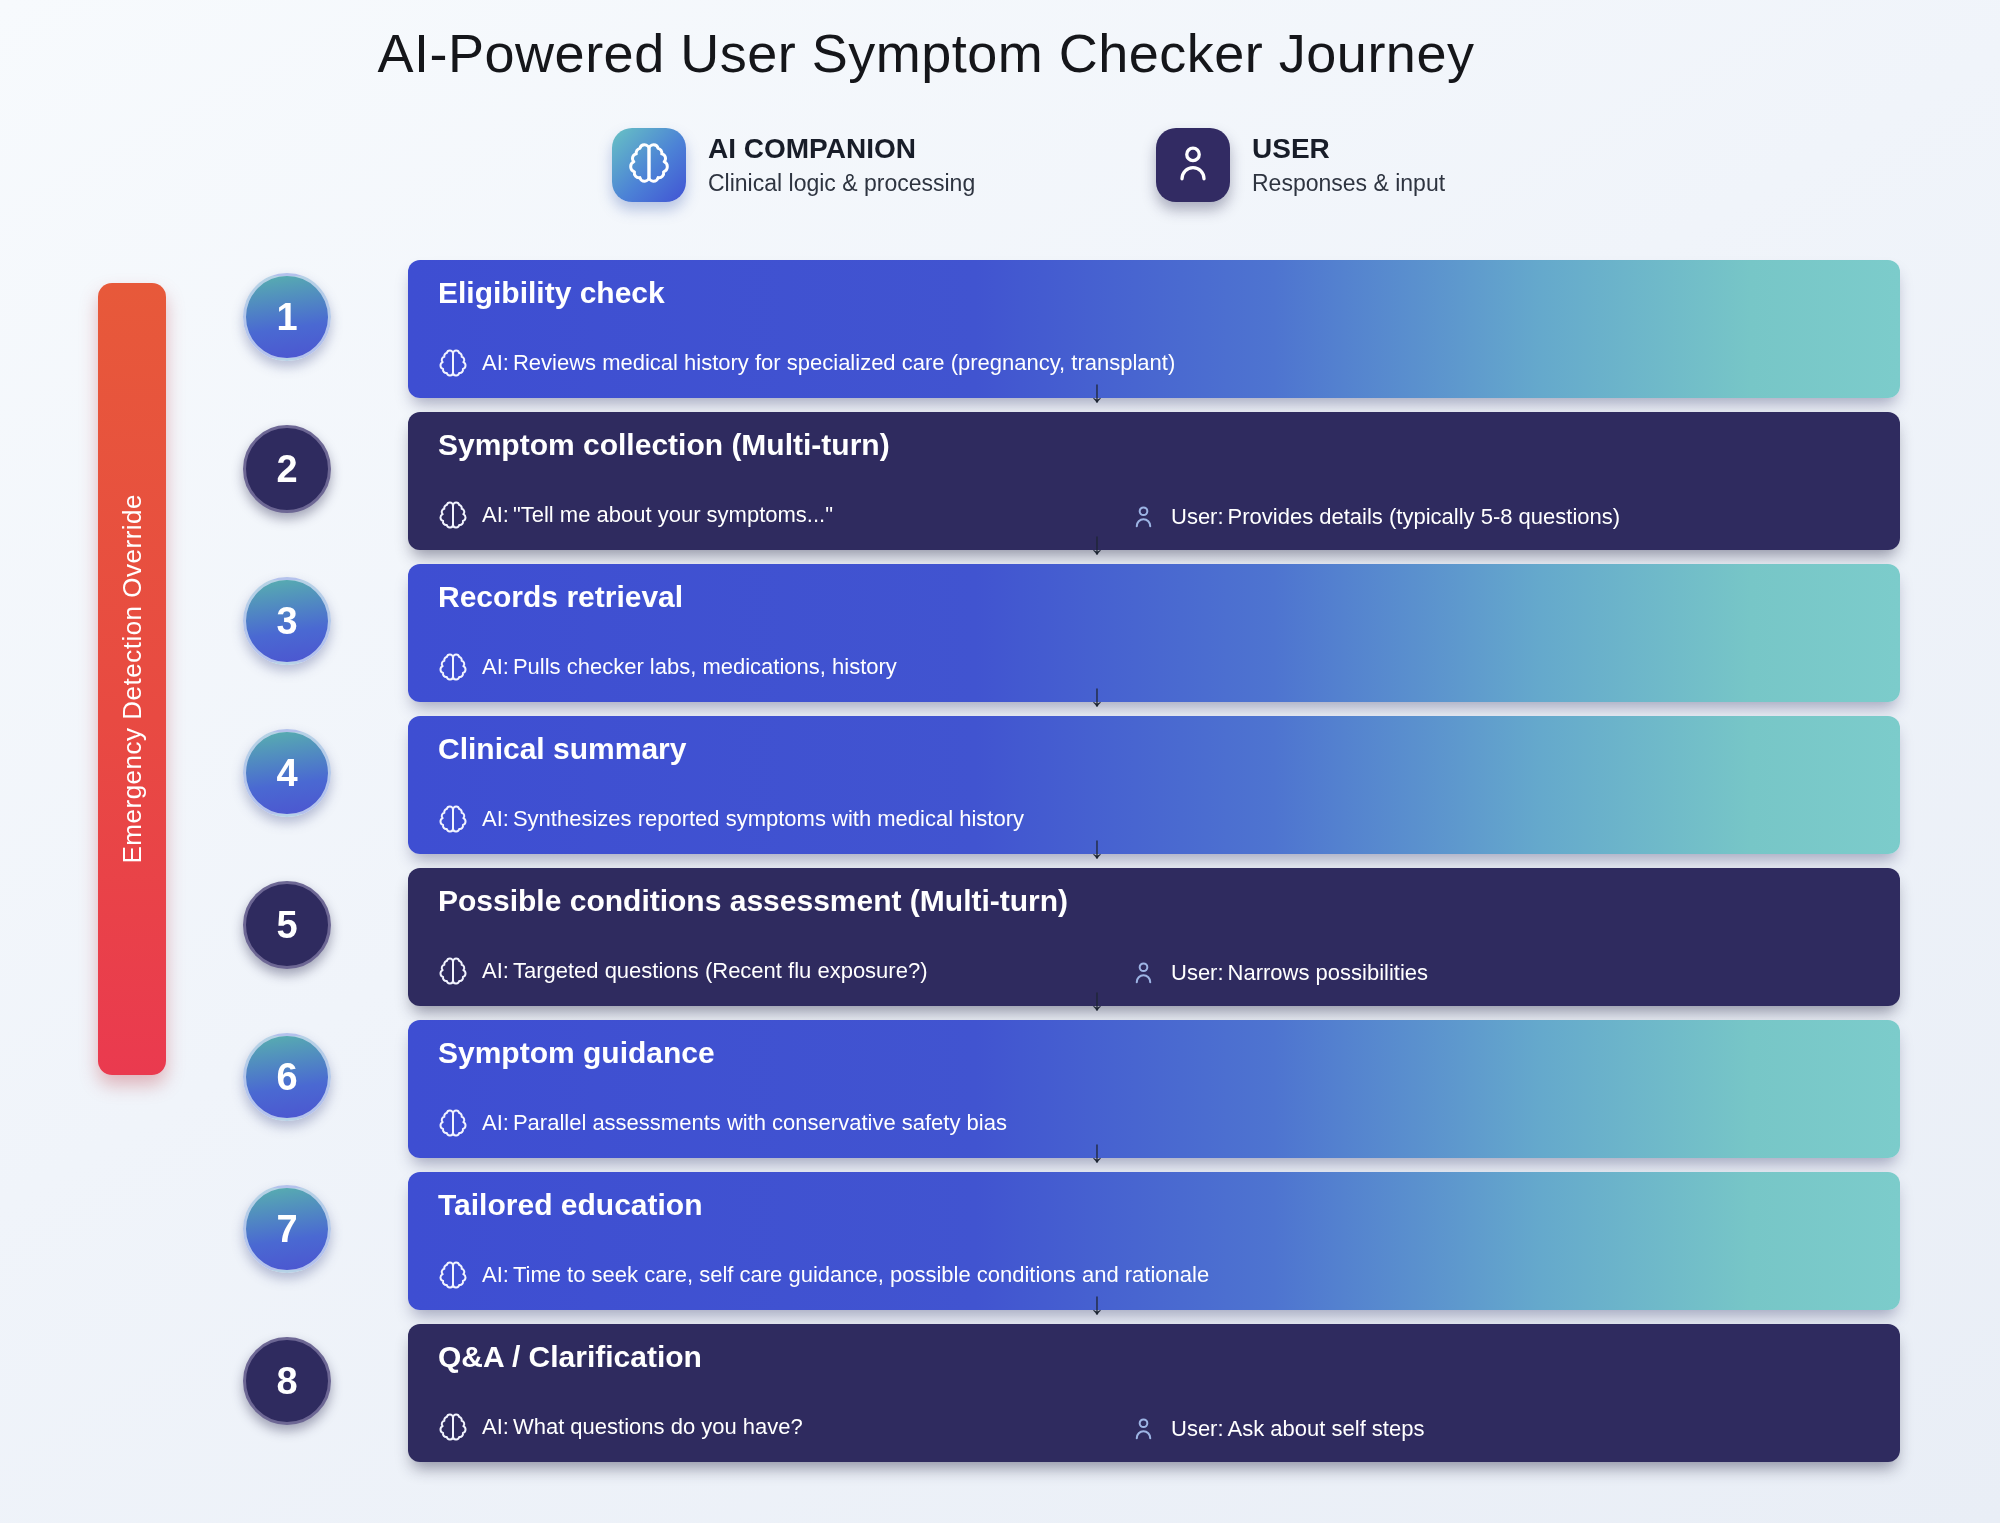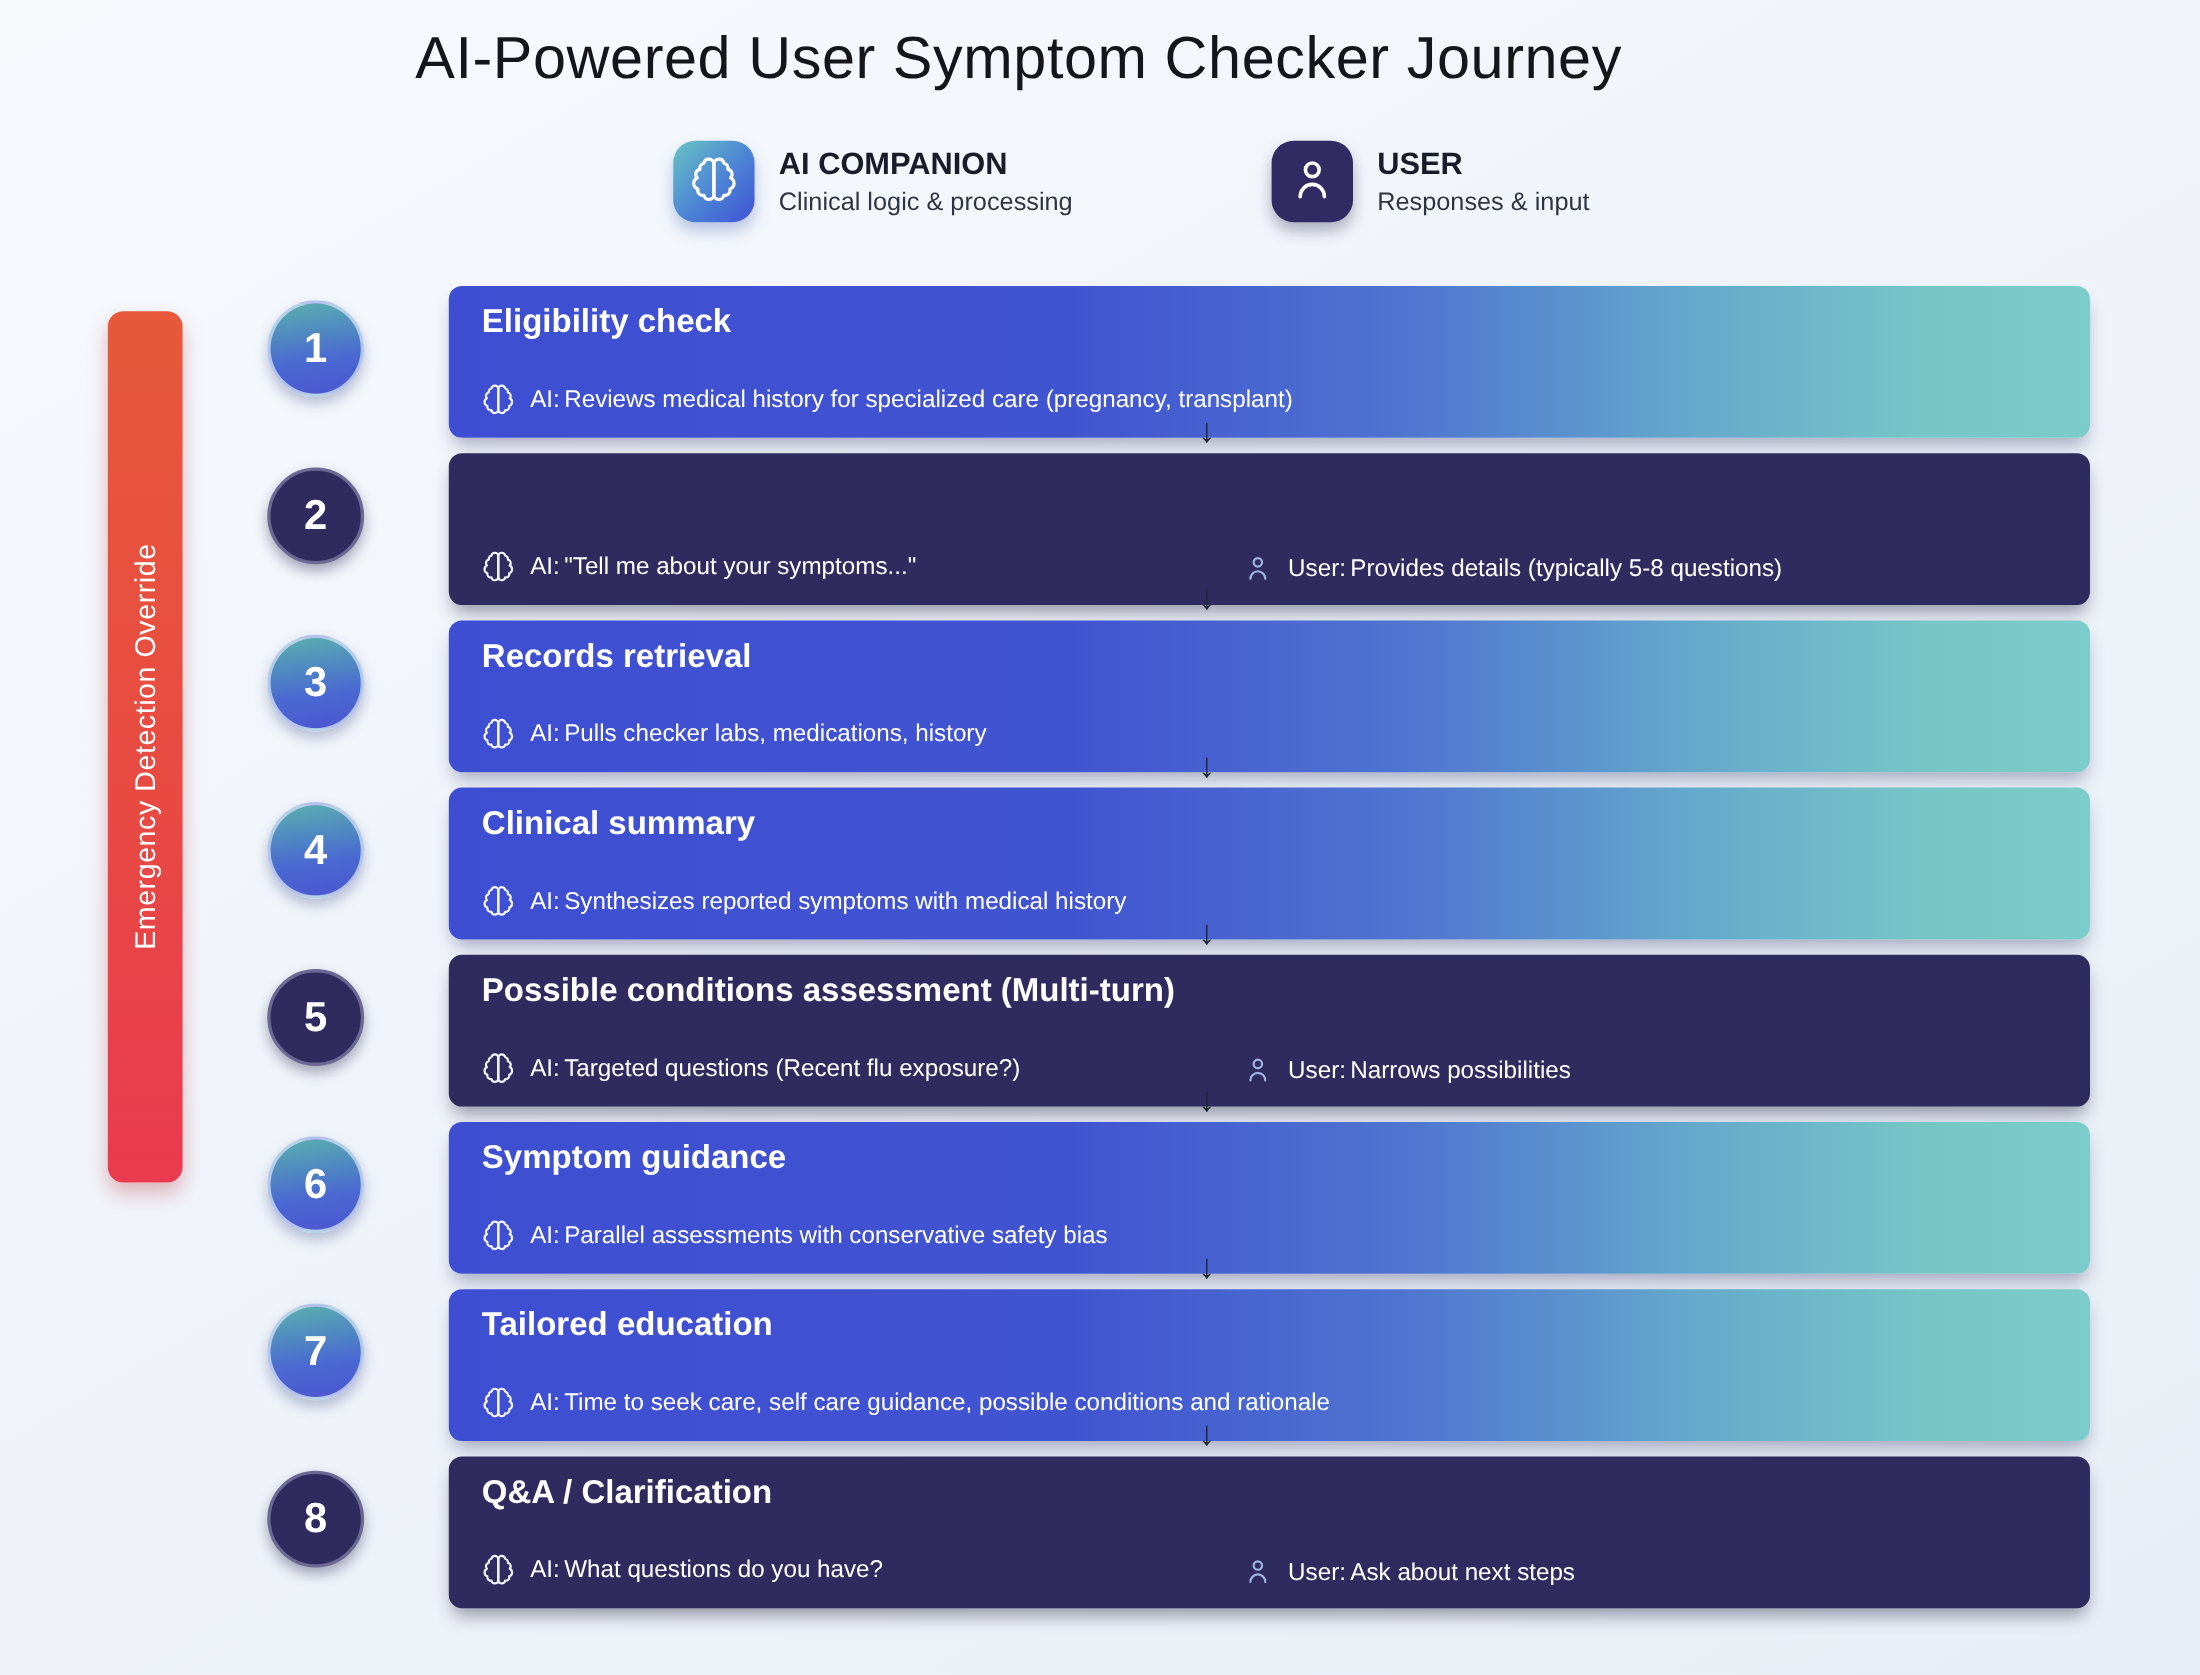--- a/index.html
+++ b/index.html
@@ -115,20 +115,21 @@
 <svg viewBox="0 0 24 24" fill="none" stroke="currentColor" stroke-width="1.6" stroke-linecap="round" stroke-linejoin="round">
   <path d="M9.5 2A2.5 2.5 0 0 1 12 4.5v15a2.5 2.5 0 0 1-4.96.44 2.5 2.5 0 0 1-2.96-3.08 3 3 0 0 1-.34-5.58 2.5 2.5 0 0 1 1.32-4.24 2.5 2.5 0 0 1 1.98-3A2.5 2.5 0 0 1 9.5 2Z"></path>
   <path d="M14.5 2A2.5 2.5 0 0 0 12 4.5v15a2.5 2.5 0 0 0 4.96.44 2.5 2.5 0 0 0 2.96-3.08 3 3 0 0 0 .34-5.58 2.5 2.5 0 0 0-1.32-4.24 2.5 2.5 0 0 0-1.98-3A2.5 2.5 0 0 0 14.5 2Z"></path>
 </svg>
 </span>
     <span><b>AI:</b><span>Reviews medical history for specialized care (pregnancy, transplant)</span></span>
   </div>
 </div>
 
 <div class="card card-dark" style="top:412px">
+  <div class="card-title">Symptom collection (Multi-turn)</div>
   <div class="actor ai-actor">
     <span class="icon ic-brain">
 <svg viewBox="0 0 24 24" fill="none" stroke="currentColor" stroke-width="1.6" stroke-linecap="round" stroke-linejoin="round">
   <path d="M9.5 2A2.5 2.5 0 0 1 12 4.5v15a2.5 2.5 0 0 1-4.96.44 2.5 2.5 0 0 1-2.96-3.08 3 3 0 0 1-.34-5.58 2.5 2.5 0 0 1 1.32-4.24 2.5 2.5 0 0 1 1.98-3A2.5 2.5 0 0 1 9.5 2Z"></path>
   <path d="M14.5 2A2.5 2.5 0 0 0 12 4.5v15a2.5 2.5 0 0 0 4.96.44 2.5 2.5 0 0 0 2.96-3.08 3 3 0 0 0 .34-5.58 2.5 2.5 0 0 0-1.32-4.24 2.5 2.5 0 0 0-1.98-3A2.5 2.5 0 0 0 14.5 2Z"></path>
 </svg>
 </span>
     <span><b>AI:</b><span>"Tell me about your symptoms..."</span></span>
   </div>
   <div class="actor user-actor">
@@ -227,21 +228,21 @@
 </span>
     <span><b>AI:</b><span>What questions do you have?</span></span>
   </div>
   <div class="actor user-actor">
     <span class="icon ic-user">
 <svg viewBox="0 0 24 24" fill="none" stroke="currentColor" stroke-width="1.8" stroke-linecap="round">
   <circle cx="12" cy="7.3" r="3.4"></circle>
   <path d="M6 20.6c0-3.4 2.7-6.1 6-6.1s6 2.7 6 6.1"></path>
 </svg>
 </span>
-    <span><b>User:</b><span>Ask about next steps</span></span>
+    <span><b>User:</b><span>Ask about self steps</span></span>
   </div>
 </div>
 
 <span class="arrow" style="top:374px">↓</span>
 <span class="arrow" style="top:526px">↓</span>
 <span class="arrow" style="top:678px">↓</span>
 <span class="arrow" style="top:830px">↓</span>
 <span class="arrow" style="top:982px">↓</span>
 <span class="arrow" style="top:1134px">↓</span>
 <span class="arrow" style="top:1286px">↓</span>

